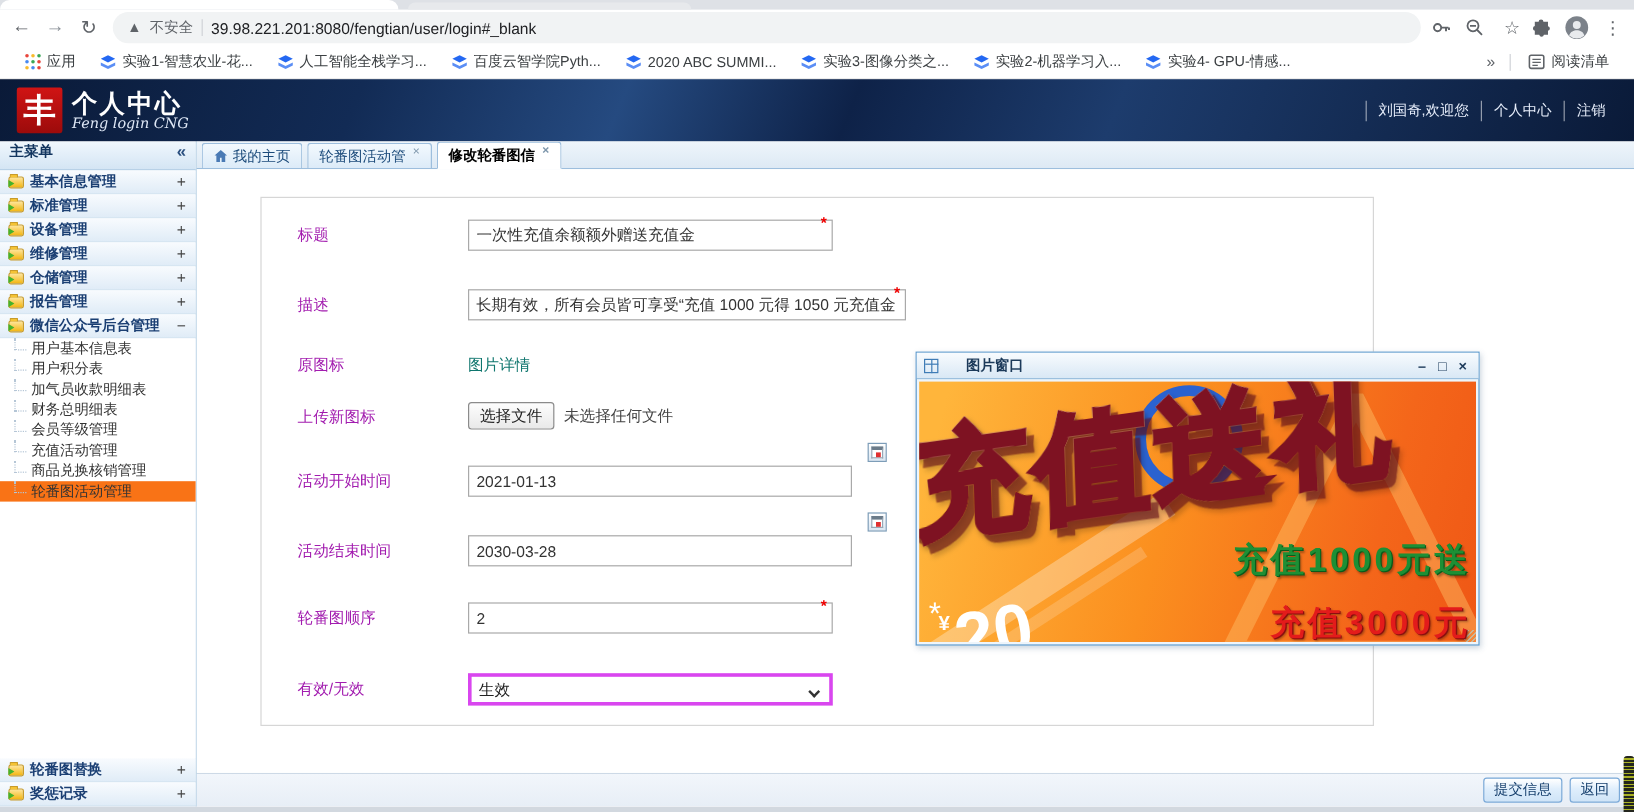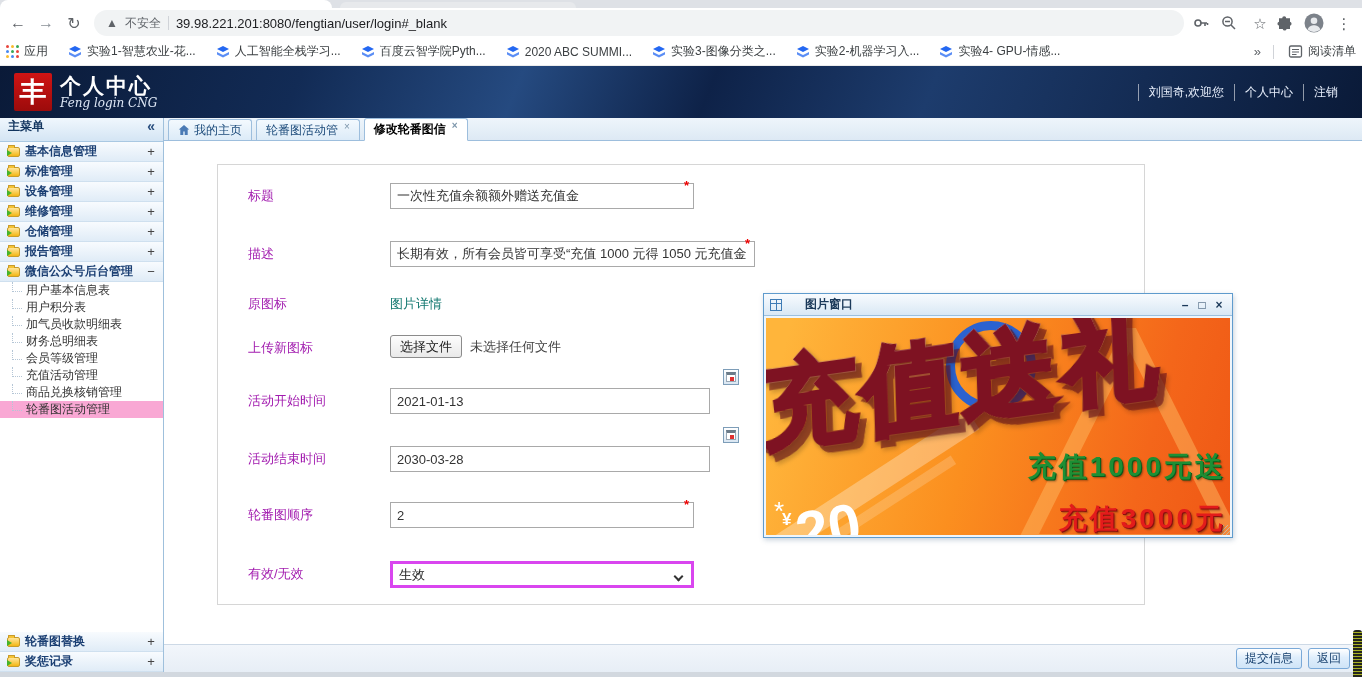--- a/index.html
+++ b/index.html
@@ -12,21 +12,21 @@
   .tabstrip .tab-b{ position:absolute; left:340px; top:2px; width:236px; height:6px; background:#e7e9ec; border-radius:8px 8px 0 0; }
   .toolbar{ height:30px; background:#fff; display:flex; align-items:center; padding:0 6px; gap:4px; }
   .nav-ic{ width:24px; text-align:center; font-size:16px; color:#5f6368; flex:none; cursor:pointer; }
   .nav-ic.fwd{ color:#8a9097; }
   .urlbar{ flex:1; height:26px; background:#f1f3f4; border-radius:13px; display:flex; align-items:center; padding:0 12px; gap:7px; margin:0 4px; min-width:0; }
   .warn{ font-size:12px; color:#5f6368; }
   .seclabel{ font-size:12px; color:#5f6368; white-space:nowrap; }
   .vsep{ width:1px; height:14px; background:#d0d3d8; flex:none; }
   .url{ font-size:13px; color:#202124; white-space:nowrap; overflow:hidden; }
   .tool-ic{ width:24px; text-align:center; color:#5f6368; flex:none; cursor:pointer; font-size:15px; line-height:1; }
-  .bookmarksbar{ height:28px; background:#fff; display:flex; align-items:center; padding:0 0; gap:8px; border-bottom:1px solid #ececec; }
+  .bookmarksbar{ height:28px; background:#fff; display:flex; align-items:center; padding:0 15px; gap:8px; border-bottom:1px solid #ececec; }
   .bm{ display:flex; align-items:center; gap:5px; padding:2px 6px; border-radius:4px; color:#3c4043; font-size:12px; white-space:nowrap; cursor:pointer; }
   .appsgrid{ width:13px; height:13px; display:grid; grid-template-columns:repeat(3,1fr); gap:1.5px; flex:none; }
   .appsgrid i{ border-radius:50%; }
   .bm-spacer{ flex:1; }
   .chev2{ color:#5f6368; font-size:13px; padding:0 4px; cursor:pointer; }
 
   
   .appheader{ height:52px; background:linear-gradient(112deg,#0a1a38 0%,#122b55 22%,#254a80 38%,#0e2248 52%,#1d3c6d 68%,#0a1a38 100%); display:flex; align-items:center; padding:0 14px; color:#e7eefb; }
   .logo-sq{ width:38px; height:38px; background:linear-gradient(#d01414,#9c0b0b); color:#fff; font-weight:bold; font-size:27px; display:flex; align-items:center; justify-content:center; border-radius:2px; font-family:"DejaVu Serif",serif; }
   .brand{ margin-left:8px; line-height:1.05; }
@@ -42,21 +42,21 @@
   .sb-head{ height:24px; background:linear-gradient(#f0f7fd,#d4e5f4); border-bottom:1px solid #a9c8e2; display:flex; align-items:flex-start; padding:0 8px; font-weight:bold; color:#12355f; }
   .sb-head .col{ margin-left:auto; font-size:14px; color:#2a4f7f; cursor:pointer; }
   .sb-group{ height:20px; display:flex; align-items:center; gap:5px; padding:0 7px; background:linear-gradient(#f8fbfe,#e0ecf7); border-bottom:1px solid #cfe0ef; font-weight:bold; color:#1b3f73; cursor:pointer; }
   .sb-group .tog{ margin-left:auto; font-weight:normal; color:#444; width:10px; text-align:center; font-size:13px; }
   .folder{ width:13px; height:10px; border:1px solid #c89b2a; border-radius:2px; background:linear-gradient(#ffe59a,#f3b715); position:relative; flex:none; }
   .folder::before{ content:""; position:absolute; top:-3px; left:0; width:5px; height:2px; background:#f6c435; border:1px solid #c89b2a; border-bottom:none; border-radius:1px 1px 0 0; }
   .folder::after{ content:""; position:absolute; left:-1px; top:2px; border:3px solid transparent; border-left:5px solid #46b32a; }
   .sb-sub{ background:#fff; }
   .sb-item{ height:17px; line-height:17px; padding-left:26px; color:#333; position:relative; cursor:pointer; white-space:nowrap; }
   .sb-item::before{ content:""; position:absolute; left:12px; top:0; width:9px; height:9px; border-left:1px dotted #b5c6d6; border-bottom:1px dotted #b5c6d6; }
-  .sb-item.sel{ background:#f9a8d4; }
+  .sb-item.sel{ background:#f97316; }
   .sb-fill{ flex:1; background:#fff; }
 
   .content{ flex:1; display:flex; flex-direction:column; min-width:0; background:#fff; }
   .tabbar{ height:23px; background:linear-gradient(#eef5fb,#dde9f4); border-bottom:1px solid #9dbedd; display:flex; align-items:flex-end; padding-left:4px; gap:4px; }
   .tab{ height:21px; display:flex; align-items:center; gap:4px; padding:0 9px; background:linear-gradient(#f3f9fe,#dcebf8); border:1px solid #9dbedd; border-bottom:none; border-radius:3px 3px 0 0; color:#1b4a7a; cursor:pointer; white-space:nowrap; }
   .tab .x{ font-size:10px; color:#7d96ab; margin-left:2px; align-self:flex-start; line-height:14px; }
   .tab.active{ background:#fff; font-weight:bold; color:#000; height:23px; margin-bottom:-1px; border-bottom:1px solid #fff; }
 
   .workarea{ flex:1; position:relative; background:#fff; }
   .form-panel{ position:absolute; left:53px; top:23px; width:928px; height:441px; border:1px solid #d6d6d6; background:#fff; }

